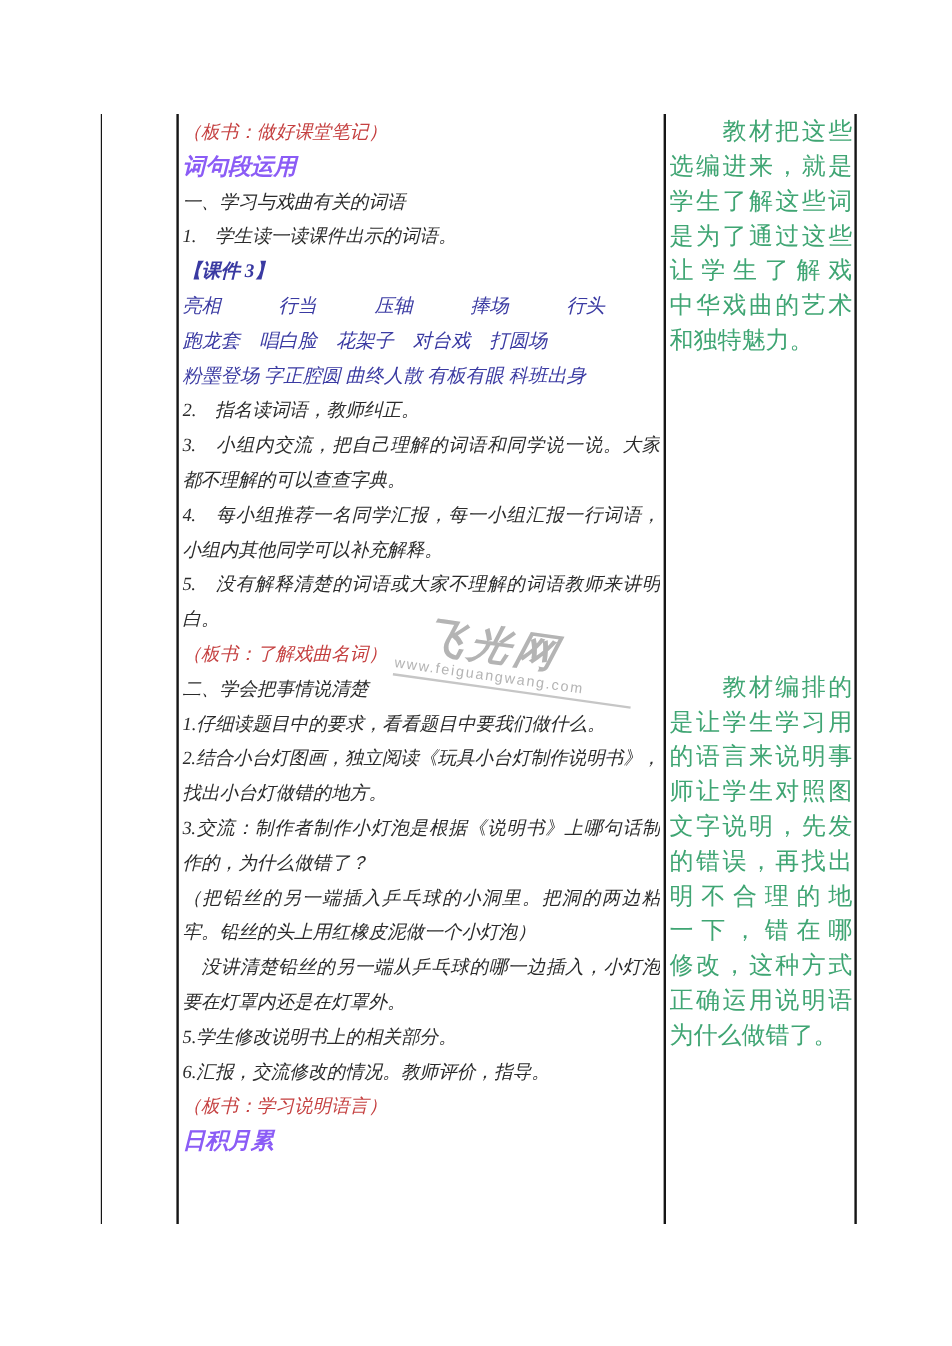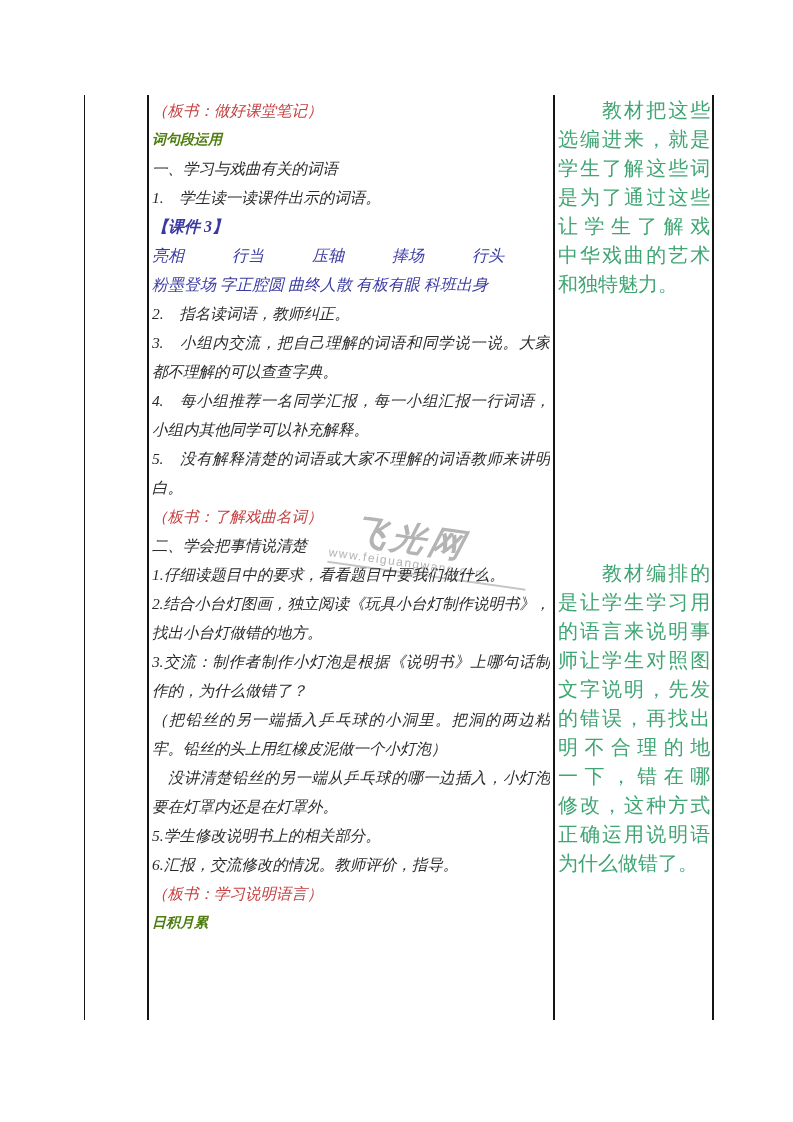--- a/index.html
+++ b/index.html
@@ -30,21 +30,21 @@
   
   .main-col{
     position:absolute;left:152px;top:96px;width:398px;
     color:var(--c-body);font-size:15.5px;
     z-index:2;
     font-style:italic;
   }
   .line{height:29px;line-height:29px;overflow:hidden;text-align:left;}
   .line.j{text-align:justify;text-align-last:justify;letter-spacing:-0.3px;}
   .line.red{color:var(--c-board);}
-  .line.bold{font-weight:bold;color:#4d7c0f;font-size:14px;}
+  .line.bold{font-weight:bold;color:#8b5cf6;font-size:19px;}
   .line.blue{color:var(--c-blue);font-size:16px;}
   .line.bluebold{color:var(--c-blue);font-weight:bold;font-size:16px;}
 
   
   .side-note{
     position:absolute;left:558px;width:152px;
     color:var(--c-green);font-size:20px;
     z-index:2;
   }
   .side-note .line{height:29px;line-height:29px;}
@@ -87,20 +87,21 @@
     <div class="wm-url">www.feiguangwang.com</div>
   </div>
 
   <div class="main-col" id="main-col">
       <div class="line red">（板书：做好课堂笔记）</div>
       <div class="line bold">词句段运用</div>
       <div class="line">一、学习与戏曲有关的词语</div>
       <div class="line">1.　学生读一读课件出示的词语。</div>
       <div class="line bluebold">【课件 3】</div>
       <div class="line blue">亮相　　　行当　　　压轴　　　捧场　　　行头</div>
+      <div class="line blue">跑龙套　唱白脸　花架子　对台戏　打圆场</div>
       <div class="line blue">粉墨登场 字正腔圆 曲终人散 有板有眼 科班出身</div>
       <div class="line">2.　指名读词语，教师纠正。</div>
       <div class="line j">3.　小组内交流，把自己理解的词语和同学说一说。大家</div>
       <div class="line">都不理解的可以查查字典。</div>
       <div class="line j">4.　每小组推荐一名同学汇报，每一小组汇报一行词语，</div>
       <div class="line">小组内其他同学可以补充解释。</div>
       <div class="line j">5.　没有解释清楚的词语或大家不理解的词语教师来讲明</div>
       <div class="line">白。</div>
       <div class="line red">（板书：了解戏曲名词）</div>
       <div class="line">二、学会把事情说清楚</div>

